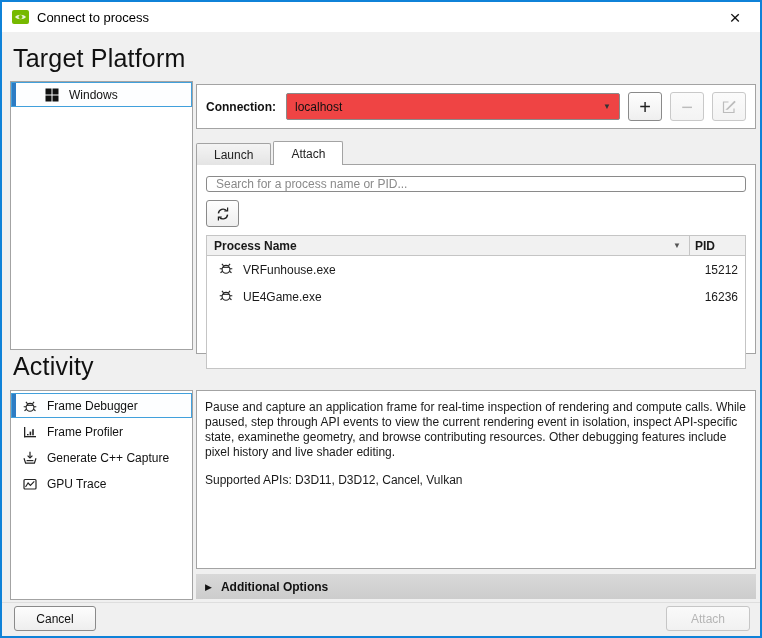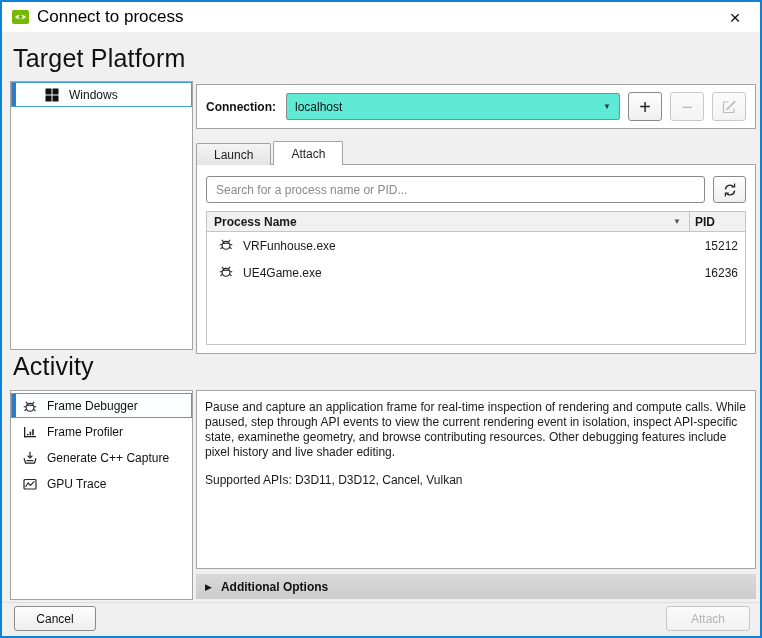--- a/index.html
+++ b/index.html
@@ -9,21 +9,21 @@
     border:2px solid #0f82d8; background:#f0f0f0;
     font-family:"Liberation Sans", sans-serif; font-size:12px; color:#1a1a1a;
     overflow:hidden;
   }
   
   .titlebar {
     position:absolute; top:0; left:0; right:0; height:30px;
     background:#ffffff; display:flex; align-items:center; padding:0 10px;
   }
   .titlebar .app-icon { width:17px; height:14px; margin-right:8px; flex:0 0 auto; }
-  .titlebar .title { font-size:17px; color:#000; }
+  .titlebar .title { font-size:13px; color:#000; }
   .titlebar .spacer { flex:1; }
   .close-btn {
     width:30px; height:26px; display:flex; align-items:center; justify-content:center;
     font-size:19px; color:#111; cursor:default; line-height:1;
   }
   
   .heading { position:absolute; left:11px; font-size:25px; color:#111; letter-spacing:0.2px; }
   .heading-target { top:42px; }
   .heading-activity { top:350px; }
   
@@ -43,21 +43,21 @@
     display:block; position:absolute; left:0; top:0; bottom:0; width:4px; background:#2d7cc4;
   }
   .list-item .li-icon { width:16px; height:16px; flex:0 0 auto; display:flex; align-items:center; justify-content:center; }
   
   .connection-group {
     left:194px; top:82px; width:560px; height:45px;
     display:flex; align-items:center; padding:0 9px; gap:8px;
   }
   .connection-label { font-weight:bold; color:#111; margin-right:2px; }
   .combo {
-    flex:1; height:27px; background:#5eead4; border:1px solid #8a8a8a; border-radius:2px;
+    flex:1; height:27px; background:#ef4444; border:1px solid #8a8a8a; border-radius:2px;
     display:flex; align-items:center; padding:0 8px; color:#111;
   }
   .combo .combo-value { flex:1; }
   .combo .arrow { font-size:8px; color:#333; }
   .tool-btn {
     width:34px; height:29px; border:1px solid #8a8a8a; border-radius:3px;
     background:linear-gradient(#fefefe,#efefef);
     display:flex; align-items:center; justify-content:center;
     font-size:20px; color:#222; line-height:1;
   }
@@ -66,21 +66,21 @@
   .tabs { position:absolute; left:194px; top:139px; height:24px; display:flex; align-items:flex-end; z-index:2; }
   .tab {
     height:22px; padding:0 17px; display:flex; align-items:center;
     border:1px solid #a3a3a3; border-bottom:none; margin-right:2px;
     background:linear-gradient(#f4f4f4,#e4e4e4); color:#222;
     border-top-left-radius:2px; border-top-right-radius:2px;
   }
   .tab.active { height:24px; background:#fff; position:relative; }
   .tab.active::after { content:""; position:absolute; left:0; right:0; bottom:-1px; height:1px; background:#fff; }
   .tab-content { left:194px; top:162px; width:560px; height:190px; padding:11px 9px; }
-  .search-row { display:flex; gap:8px; }
+  .search-row { display:flex; gap:8px;flex-direction:column; }
   .search-input {
     flex:1; height:27px; border:1px solid #8a8a8a; border-radius:3px; padding:0 9px;
     font-family:"Liberation Sans", sans-serif; font-size:12px; color:#111; background:#fff; outline:none;
   }
   .search-input::placeholder { color:#8a8a8a; }
   .refresh-btn { width:33px; height:27px; font-size:15px; }
   
   .ptable { margin-top:8px; border:1px solid #c5c5c5; height:134px; background:#fff; }
   .ptable .thead {
     display:flex; height:20px; background:#f1f1f1; border-bottom:1px solid #c5c5c5;

